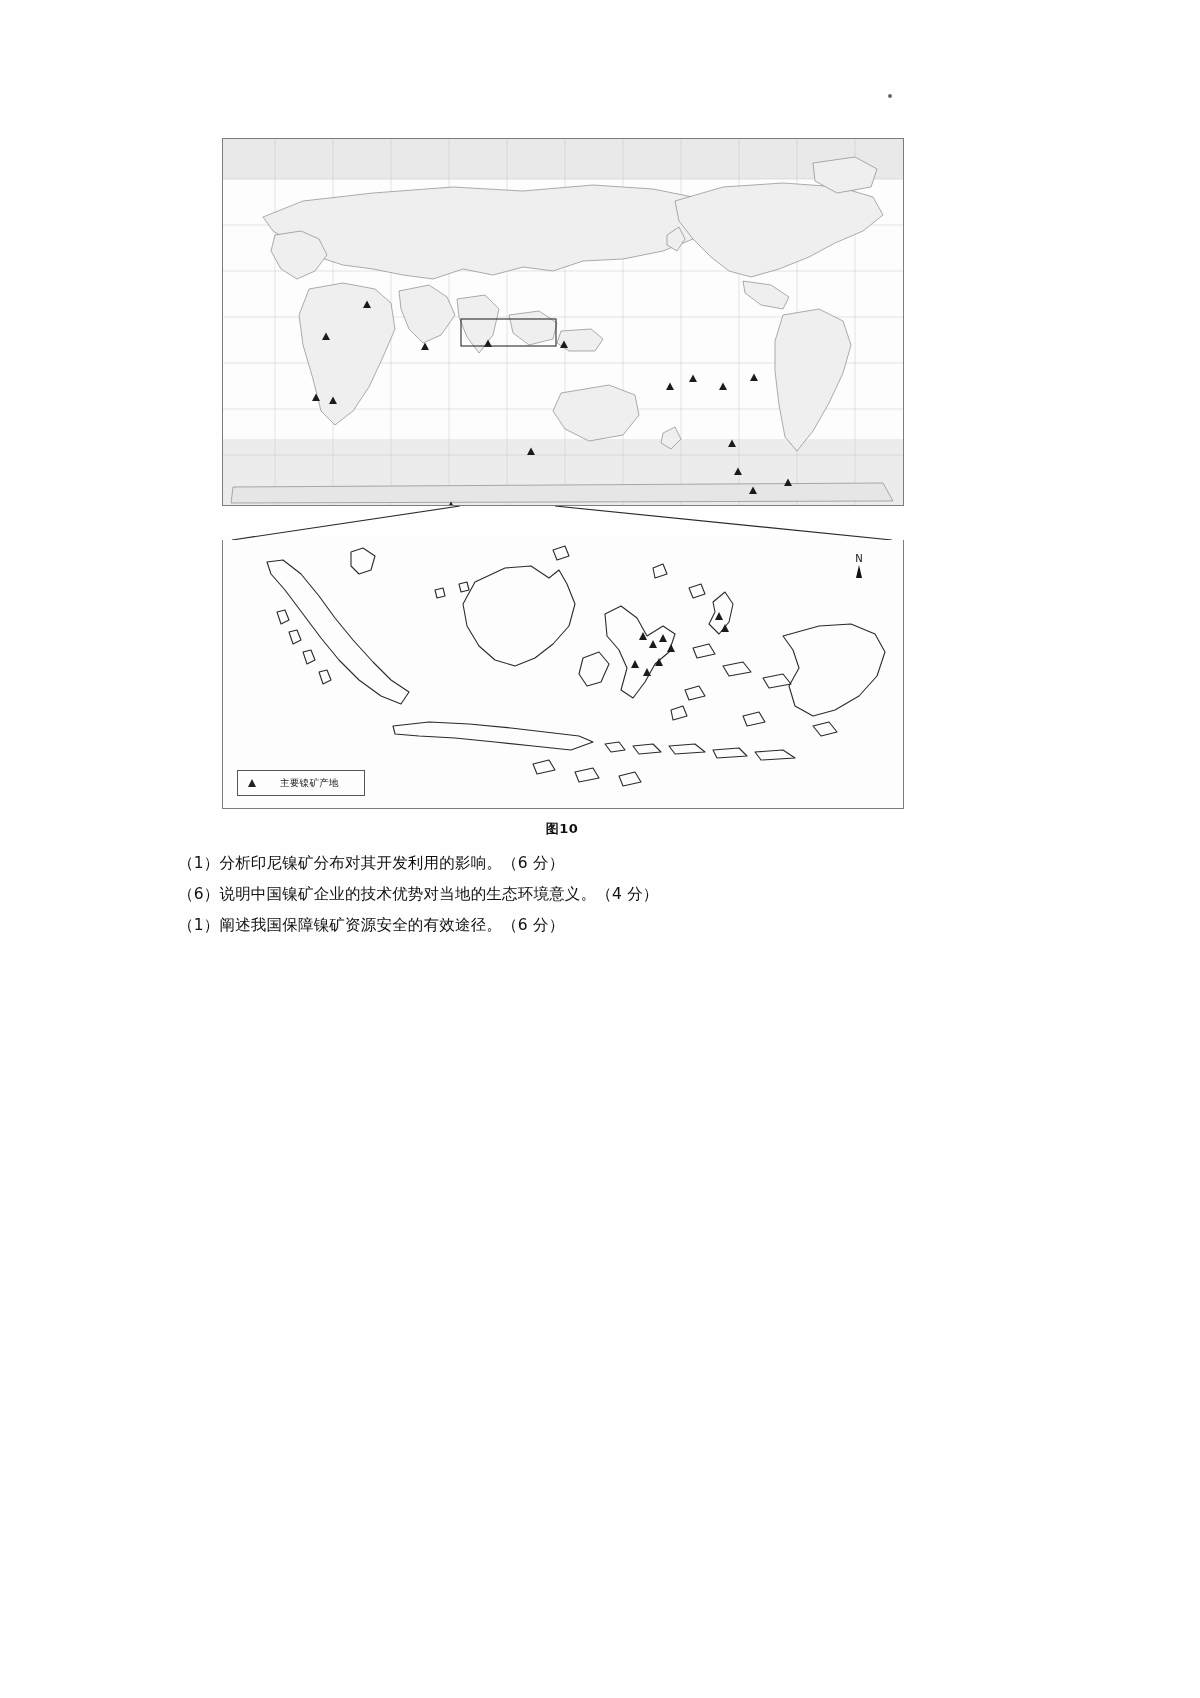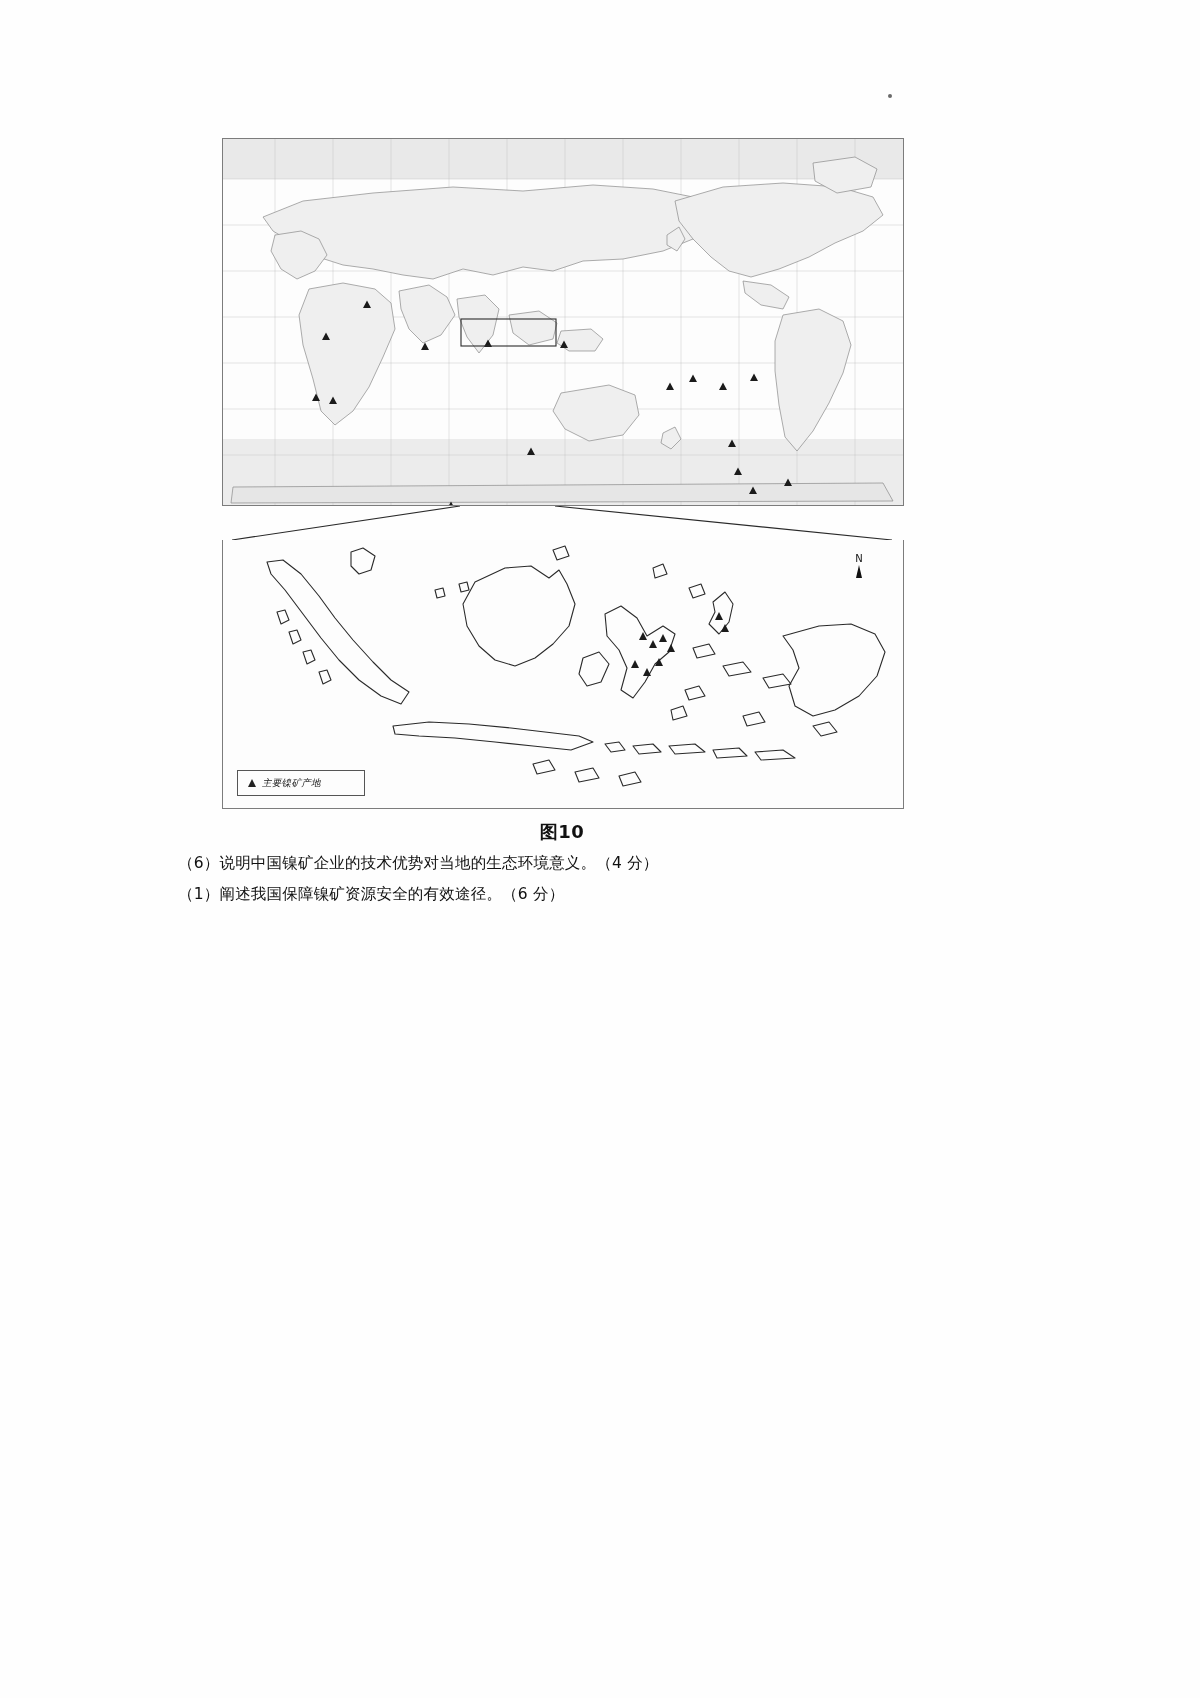--- a/index.html
+++ b/index.html
@@ -76,24 +76,23 @@
   .legend-box {
     position: absolute;
     left: 14px;
     bottom: 12px;
     width: 128px;
     height: 26px;
     border: 1px solid #555;
     background: rgba(253,253,253,0.9);
     display: flex;
     align-items: center;
-    gap: 6px;
+    gap: 24px;
     padding-left: 10px;
     box-sizing: border-box;
-    font-style: italic;
   }
   .legend-tri {
     width: 0; height: 0;
     border-left: 4.5px solid transparent;
     border-right: 4.5px solid transparent;
     border-bottom: 8px solid #222;
   }
   .legend-text {
     font-family: "DejaVu Sans", sans-serif;
     font-size: 9.5px;
@@ -121,21 +120,21 @@
     border-left: 3.5px solid transparent;
     border-right: 3.5px solid transparent;
     border-bottom: 13px solid #111;
   }
 
   .fig-caption {
     width: 680px;
     text-align: center;
     font-family: "DejaVu Sans", sans-serif;
     font-weight: bold;
-    font-size: 18px;
+    font-size: 13px;
     color: #111;
     margin-top: 11px;
     letter-spacing: 0.5px;
   }
 
   
   .questions {
     position: absolute;
     left: 178px;
     top: 848px;
@@ -337,17 +336,18 @@
       <div class="legend-box">
         <span class="legend-tri"></span>
         <span class="legend-text">主要镍矿产地</span>
       </div>
     </div>
 
     <div class="fig-caption">图10</div>
   </div>
 
   <div class="questions">
+    <div class="q-line">（1）分析印尼镍矿分布对其开发利用的影响。（6 分）</div>
     <div class="q-line">（6）说明中国镍矿企业的技术优势对当地的生态环境意义。（4 分）</div>
     <div class="q-line">（1）阐述我国保障镍矿资源安全的有效途径。（6 分）</div>
   </div>
 
 </div>
 
 </body></html>

